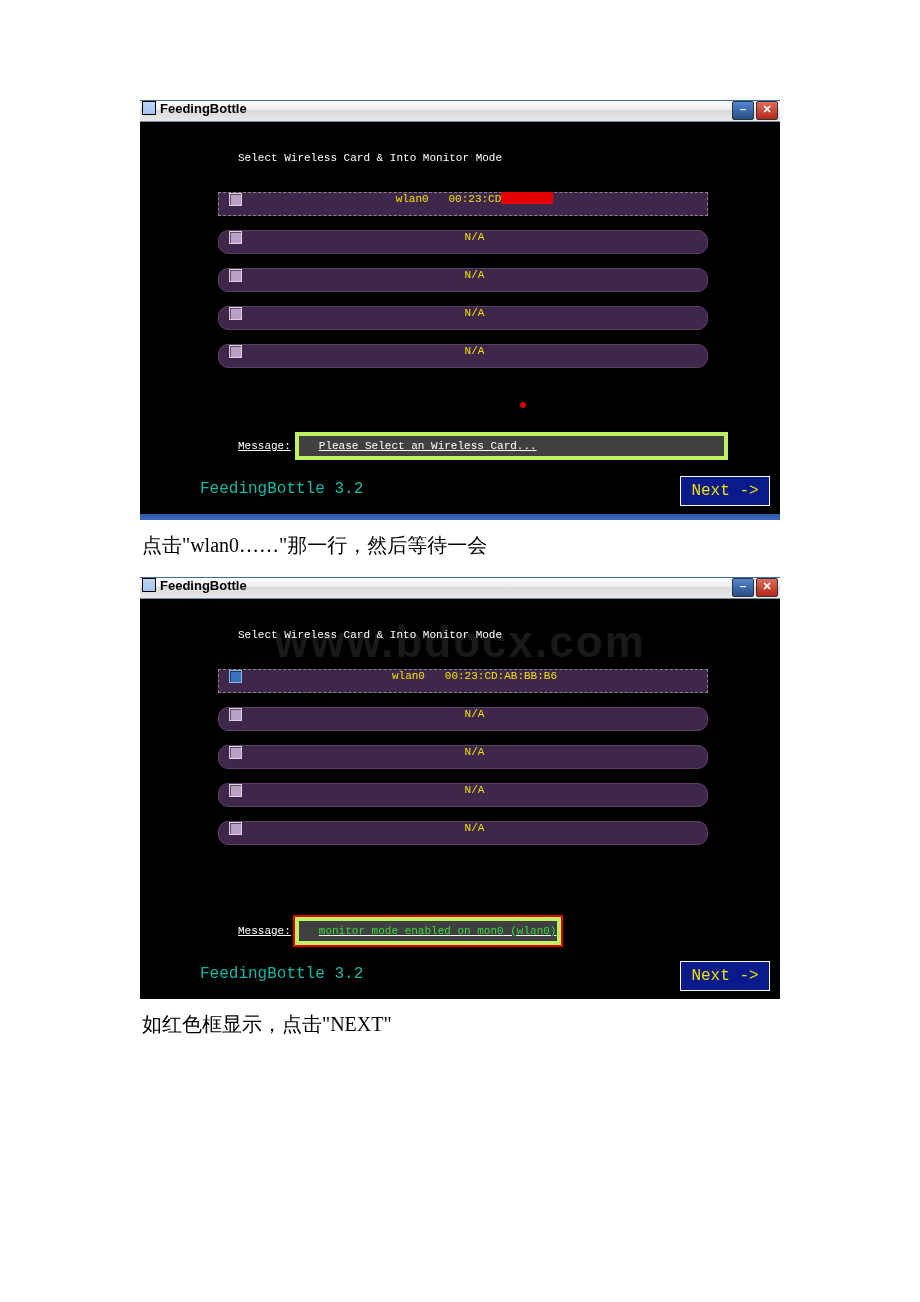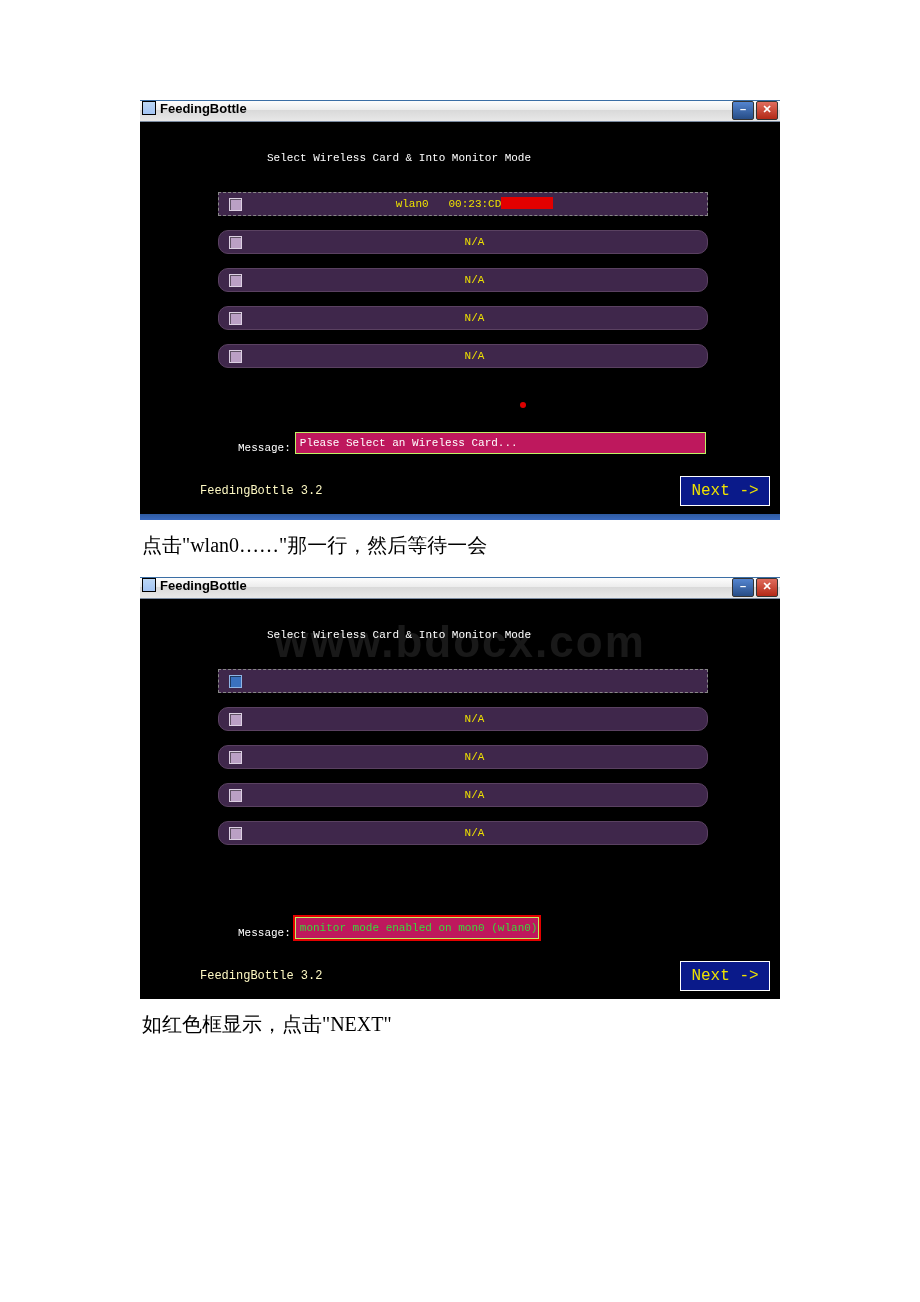--- a/index.html
+++ b/index.html
@@ -60,35 +60,33 @@
     position: relative;
     font-family: "Courier New", monospace;
     font-size: 11px;
     color: #fff;
   }
   .heading {
     position: absolute;
     left: 98px;
     top: 30px;
     color: #ffffff;
-    margin-left: 29px;
   }
   .list {
     position: absolute;
     left: 78px;
     top: 70px;
     width: 490px;
   }
   .row {
     height: 22px;
     margin-bottom: 14px;
     background: #3f274b;
     border: 1px dashed #888;
     display: flex;
-    align-items: center;
     padding-left: 10px;
     position: relative;
   }
   .row.plain {
     border-style: solid;
     border-color: #5a4161;
     border-radius: 10px;
   }
   .chk {
     width: 11px;
@@ -122,45 +120,46 @@
     width: 6px;
     height: 6px;
     background: #d00;
     border-radius: 50%;
   }
   .msg-row {
     position: absolute;
     left: 98px;
     top: 310px;
     display: flex;
-    align-items: flex-end;
+    align-items: center;
+    text-decoration: underline;
   }
   .msg-label { margin-right: 4px; }
   .msg-box {
     width: 405px;
     height: 20px;
-    border: 1px solid #bef264;
-    background: #be185d;
-    padding-left: 4px;
+    border: 4px solid #bef264;
+    background: #404040;
+    padding-left: 20px;
     display: flex;
     align-items: center;
   }
   .msg-text.status1 { color: #fff; }
   .msg-text.status2 { color: #3bd83b; }
   .msg-outline-red {
     box-shadow: 0 0 0 2px #e30000;
     width: 238px;
   }
   .footer-brand {
     position: absolute;
     left: 60px;
     bottom: 16px;
-    color: #fef9c3;
+    color: #14b8a6;
     font-family: "Courier New", monospace;
-    font-size: 12px;
+    font-size: 16px;
   }
   .next-btn {
     position: absolute;
     right: 10px;
     bottom: 8px;
     width: 88px;
     height: 28px;
     background: #0a1a8a;
     border: 1px solid #fff;
     color: #eee100;
@@ -261,20 +260,23 @@
     <span class="title-btn btn-min">–</span>
     <span class="title-btn btn-close">✕</span>
   </div>
   <div class="content" style="height:400px;">
     <div class="watermark">www.bdocx.com</div>
     <div class="heading">Select Wireless Card &amp; Into Monitor Mode</div>
     <div class="list">
 
       <div class="row">
         <span class="chk checked"></span>
+        <span class="row-text">
+          <span>wlan0</span>&nbsp;&nbsp;&nbsp;<span>00:23:CD:AB:BB:B6</span>
+        </span>
       </div>
 
       <div class="row plain">
         <span class="chk"></span>
         <span class="row-text">N/A</span>
       </div>
       <div class="row plain">
         <span class="chk"></span>
         <span class="row-text">N/A</span>
       </div>

